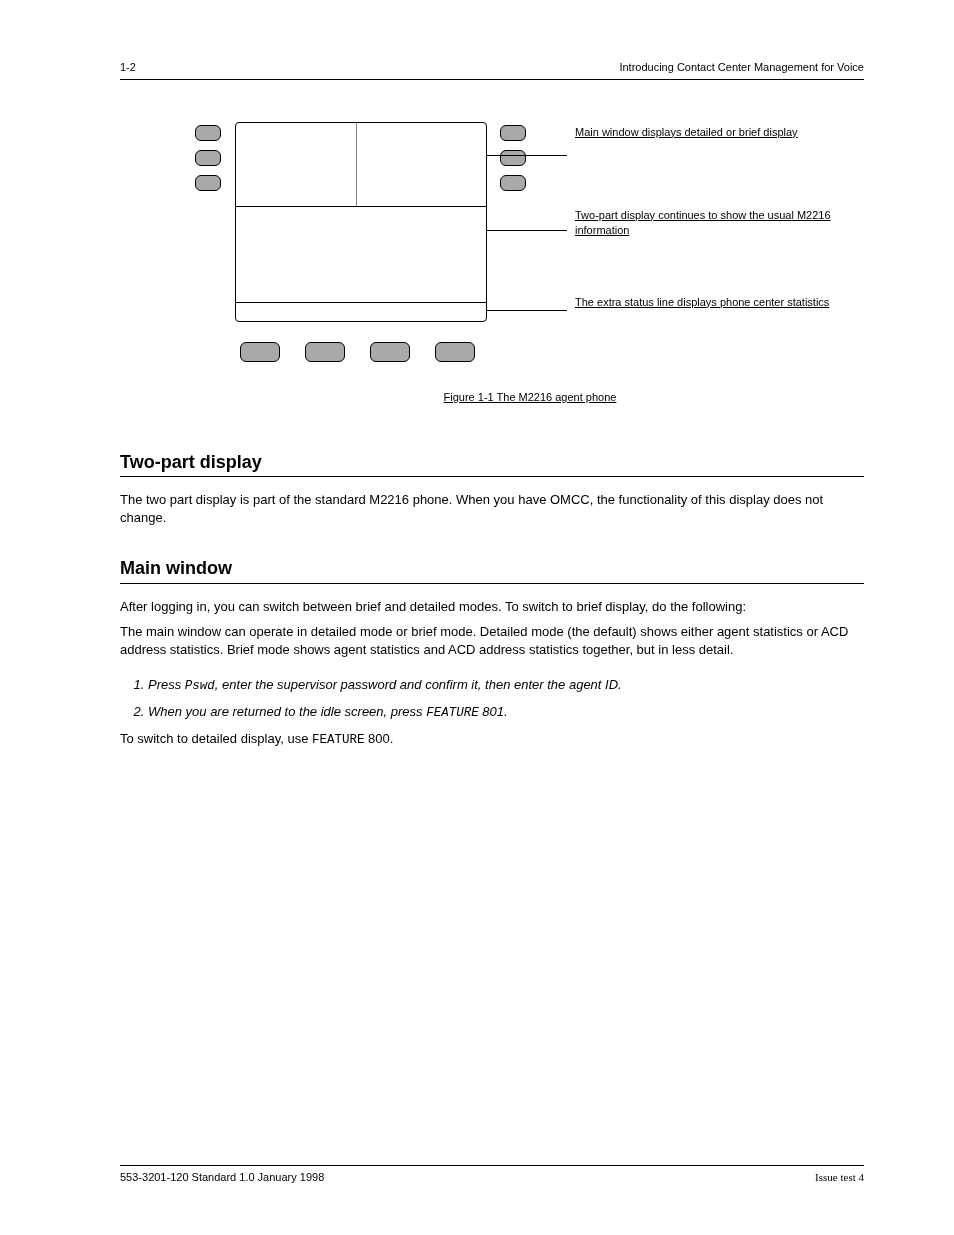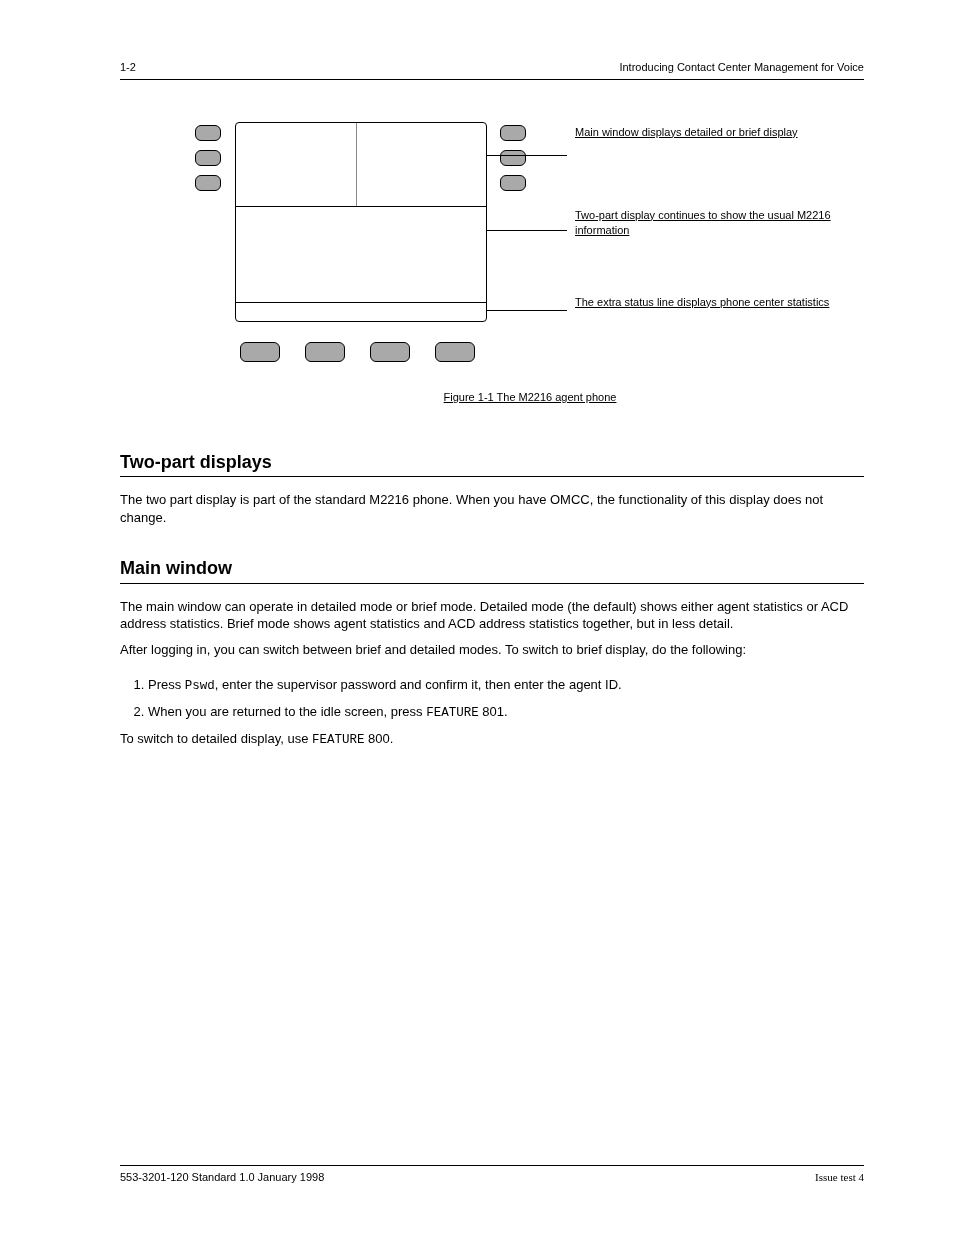--- a/index.html
+++ b/index.html
@@ -117,20 +117,21 @@
   }
   .rule {
     border: none;
     border-top: 1px solid #000;
     margin: 0 0 14px 0;
   }
   p { margin: 8px 0; }
   ol {
     margin: 18px 0 6px 0;
     padding-left: 28px;
+    font-style: italic;
   }
   ol li { margin: 8px 0; }
   .mono { font-family: "Courier New", Courier, monospace; font-size: 12.5px; }
   
   .footer {
     position: absolute;
     left: 120px;
     right: 90px;
     bottom: 50px;
     font-size: 11px;
@@ -179,28 +180,28 @@
 
     <div class="lead" style="top:120px; left:307px; width:80px;"></div>
     <div class="lbl" style="top:98px; left:395px;">Two-part display continues to show the usual M2216 information</div>
 
     <div class="lead" style="top:200px; left:307px; width:80px;"></div>
     <div class="lbl" style="top:185px; left:395px;">The extra status line displays phone center statistics</div>
 
     <div class="cap">Figure 1-1  The M2216 agent phone</div>
   </div>
 
-  <h2>Two-part displays</h2>
+  <h2>Two-part display</h2>
   <hr class="rule">
   <p>The two part display is part of the standard M2216 phone. When you have OMCC, the functionality of this display does not change.</p>
 
   <h2>Main window</h2>
   <hr class="rule">
+  <p>After logging in, you can switch between brief and detailed modes. To switch to brief display, do the following:</p>
   <p>The main window can operate in detailed mode or brief mode. Detailed mode (the default) shows either agent statistics or ACD address statistics. Brief mode shows agent statistics and ACD address statistics together, but in less detail.</p>
-  <p>After logging in, you can switch between brief and detailed modes. To switch to brief display, do the following:</p>
 
   <ol>
     <li>
       <span>Press </span><span class="mono">Pswd</span><span>, enter the supervisor password and confirm it, then enter the agent ID.</span>
     </li>
     <li>
       <span>When you are returned to the idle screen, press </span><span class="mono">FEATURE</span><span> 801.</span>
     </li>
   </ol>
 

